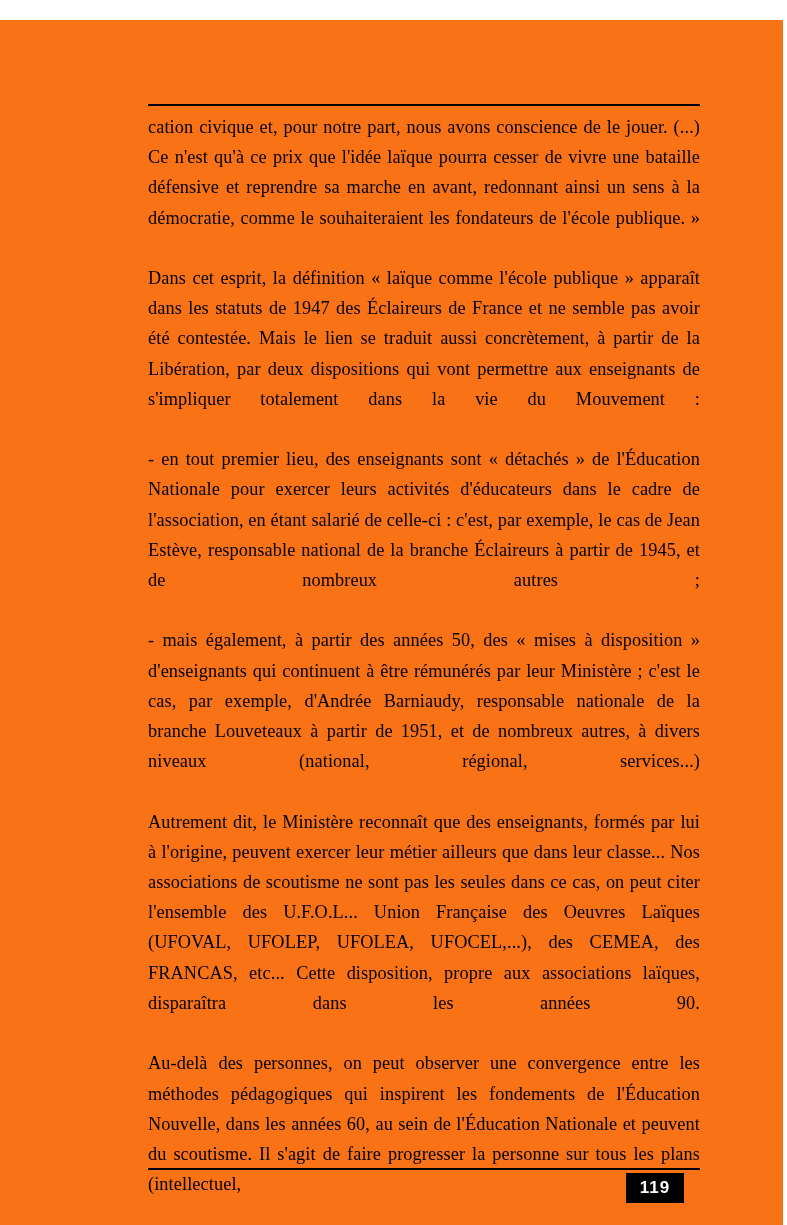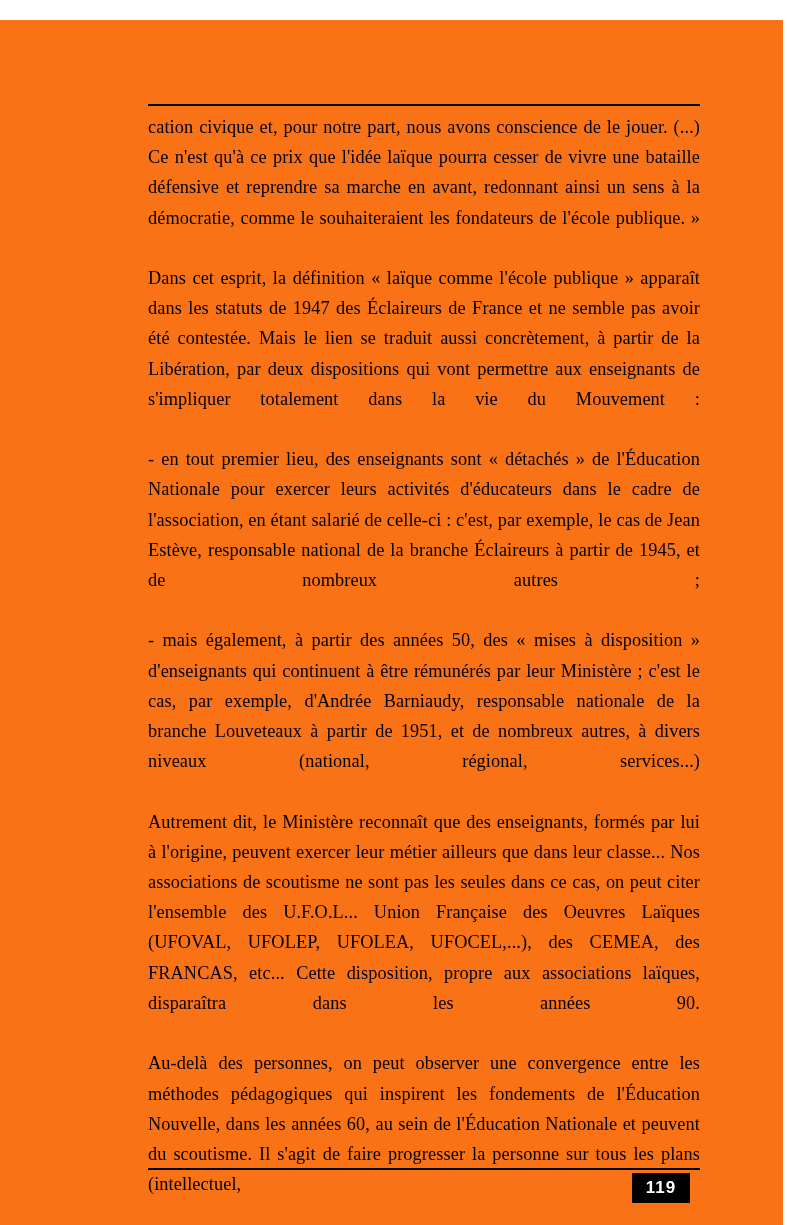--- a/index.html
+++ b/index.html
@@ -52,21 +52,21 @@
   .body-text p { text-align: justify; }
   .body-text p::after {
     content: "";
     display: inline-block;
     width: 100%;
   }
   .body-text p.nostretch::after { display: none; }
 
   .page-number {
     position: absolute;
-    right: 93px;
+    right: 99px;
     top: 1153px;
     width: 58px;
     height: 30px;
     background: #000000;
     color: #ffffff;
     font-family: "Liberation Sans", sans-serif;
     font-weight: bold;
     font-size: 17px;
     letter-spacing: 1px;
     display: flex;

